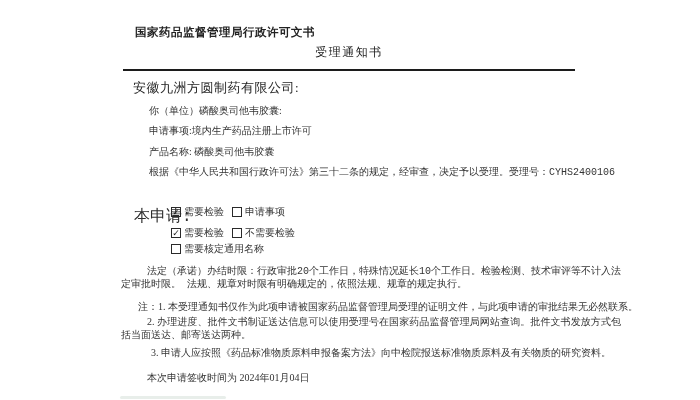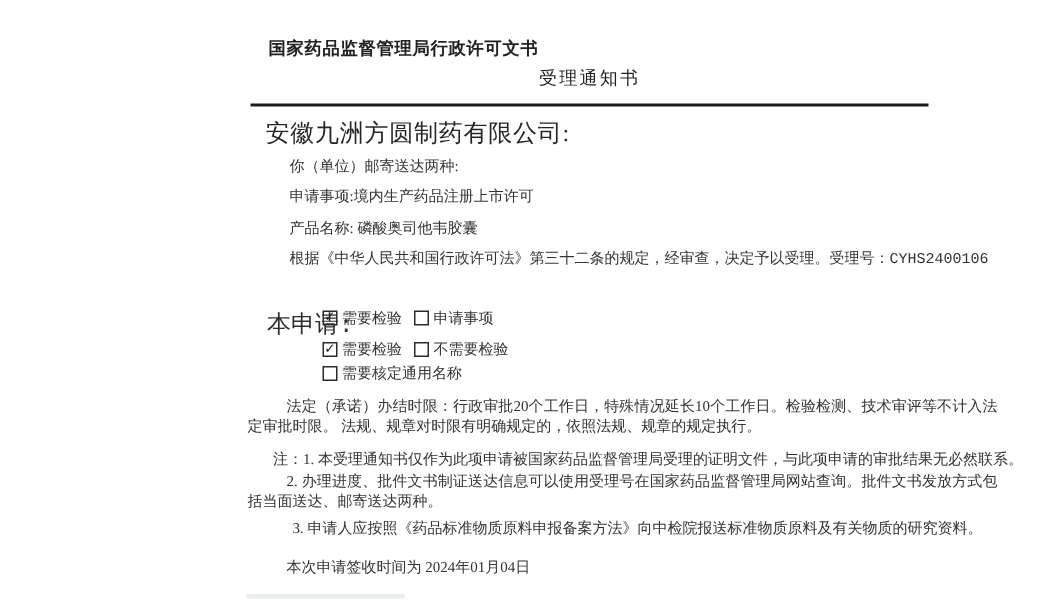--- a/index.html
+++ b/index.html
@@ -4,37 +4,37 @@
 <style>
   html,body { margin:0; padding:0; }
   .page {
     position:relative;
     width:700px; height:400px;
     background:#ffffff;
     font-family:"Liberation Serif","DejaVu Serif",serif;
     color:#2e2e2e;
     overflow:hidden;
   }
-  .abs { position:absolute;margin-left:44px; }
+  .abs { position:absolute; }
   .doc-type {
     left:135px; top:25px;
     font-family:"Liberation Sans","DejaVu Sans",sans-serif;
     font-size:11.5px; font-weight:700; color:#222;
     letter-spacing:0.5px;
   }
   .doc-title {
     left:123px; top:44px; width:452px;
     text-align:center;
     font-size:12px; letter-spacing:1.5px; color:#1f1f1f;
   }
   .title-rule {
     left:123px; top:69px; width:452px; height:2px;
     background:#1c1c1c;
   }
-  .recipient { left:133px; top:79px; font-size:16px; color:#262626; letter-spacing:0.5px; }
+  .recipient { left:133px; top:79px; font-size:13px; color:#262626; letter-spacing:0.5px; }
   .body-line { font-size:10px; color:#333; white-space:nowrap; }
   .intro    { left:149px; top:104px; }
   .matter   { left:149px; top:124px; }
   .product  { left:149px; top:145px; }
   .decision { left:149px; top:165px;font-family:Liberation Mono, monospace; }
   .apply-label { left:134px; top:206px; font-size:16px;font-family:Liberation Mono, monospace; }
   .cb-row { font-size:10px; color:#333; display:flex; align-items:center; }
   .cb-row-1 { left:171px; top:205px; }
   .cb-row-2 { left:171px; top:226px; }
   .cb-row-3 { left:171px; top:242px;justify-content:flex-end; }
@@ -48,21 +48,21 @@
     margin-right:3px;
     font-family:"DejaVu Sans",sans-serif;
     color:#222;
     flex:0 0 auto;
     box-sizing:content-box;
   }
   .para {
     font-size:10px; line-height:12.7px; color:#333;
     width:500px; text-align:justify;
   }
-  .time-limit { left:121px; top:266px; text-indent:26px; }
+  .time-limit { left:121px; top:266px; text-indent:26px;font-family:Liberation Mono, monospace; }
   .note-1 { left:138px; top:301px; }
   .note-2 { left:121px; top:316px; text-indent:26px; }
   .note-3 { left:121px; top:347px; text-indent:30px; }
   .sign-off { left:147px; top:371px; font-size:10px; color:#333; }
   .bottom-artifact {
     left:120px; top:396px; width:106px; height:3px;
     background:rgba(190,205,195,0.35);
     border-radius:2px;
   }
 </style>
@@ -72,21 +72,21 @@
 <div class="page">
 
   <div class="abs doc-type">国家药品监督管理局行政许可文书</div>
 
   <div class="abs doc-title">受理通知书</div>
 
   <div class="abs title-rule"></div>
 
   <div class="abs recipient">安徽九洲方圆制药有限公司:</div>
 
-  <div class="abs body-line intro">你（单位）邮寄送达两种:</div>
+  <div class="abs body-line intro">你（单位）磷酸奥司他韦胶囊:</div>
 
   <div class="abs body-line matter">申请事项:境内生产药品注册上市许可</div>
 
   <div class="abs body-line product">产品名称: 磷酸奥司他韦胶囊</div>
 
   <div class="abs body-line decision">根据《中华人民共和国行政许可法》第三十二条的规定，经审查，决定予以受理。受理号：CYHS2400106</div>
 
   <div class="abs apply-label">本申请:</div>
 
   <div class="abs cb-row cb-row-1">

